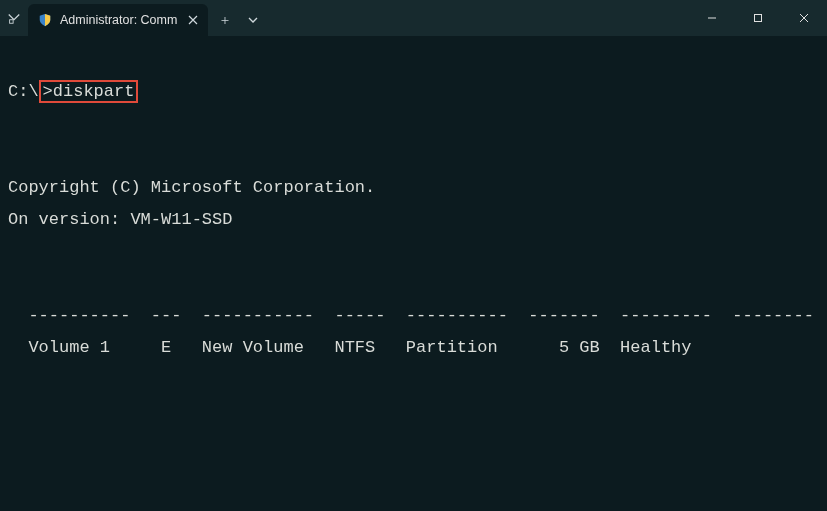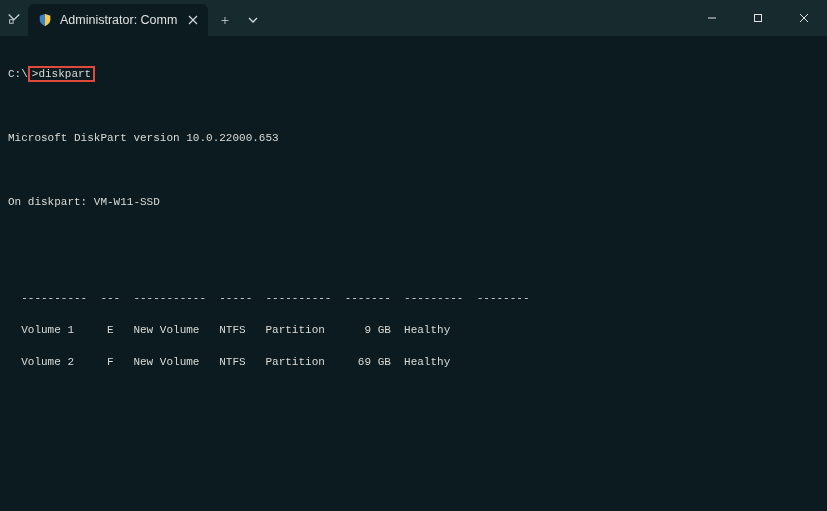--- a/index.html
+++ b/index.html
@@ -11,21 +11,21 @@
   .app-icon svg { width: 14px; height: 14px; }
   .tab { background: #0c1b1f; height: 32px; margin-top: 4px; display: flex; align-items: center; padding: 0 10px; border-top-left-radius: 6px; border-top-right-radius: 6px; color: #e0e0e0; font-size: 12.5px; font-family: "Segoe UI", Arial, sans-serif; max-width: 180px; cursor: pointer; }
   .tab .tab-icon { margin-right: 8px; display: inline-flex; }
   .tab .tab-label { white-space: nowrap; overflow: hidden; text-overflow: clip; flex: 1; }
   .tab .tab-close { margin-left: 10px; color: #cfd8dc; font-size: 11px; display: inline-flex; cursor: pointer; }
   .newtab { width: 34px; height: 32px; margin-top: 4px; display: flex; align-items: center; justify-content: center; color: #cfd8dc; font-size: 15px; cursor: pointer; font-family: "Segoe UI"; }
   .tabdrop { width: 22px; height: 32px; margin-top: 4px; display: flex; align-items: center; justify-content: center; color: #cfd8dc; font-size: 10px; cursor: pointer; }
   .win-controls { display: flex; height: 36px; }
   .wc { width: 46px; display: flex; align-items: center; justify-content: center; color: #e0e0e0; cursor: pointer; }
   .wc svg { width: 10px; height: 10px; stroke: #e0e0e0; stroke-width: 1; fill: none; }
-  .terminal { flex: 1; padding: 14px 8px 0 8px; color: #d9dcd8; font-size: 11px; line-height: 16px; white-space: pre; overflow: hidden; }
+  .terminal { flex: 1; padding: 14px 8px 0 8px; color: #d9dcd8; font-size: 17px; line-height: 16px; white-space: pre; overflow: hidden; margin-top: 18px; }
   .hl { border: 2px solid #e04a3a; padding: 0 2px; }
   .row { height: 16px; }
 </style>
 </head>
 <body>
 
 <div class="window">
 
   <div class="titlebar">
     <div class="titlebar-left">
@@ -71,28 +71,27 @@
           <svg viewBox="0 0 10 10">
             <path d="M1 1 L9 9 M9 1 L1 9"></path>
           </svg>
         </div>
     </div>
   </div>
 
   <div class="terminal">
 <div class="row"><span>C:\</span><span class="hl">&gt;diskpart</span></div>
 <div class="row"></div>
-<div class="row">Microsoft DiskPart version 10.0.22000.653</div>
 <div class="row"></div>
-<div class="row">On diskpart: VM-W11-SSD</div>
+<div class="row">Copyright (C) Microsoft Corporation.</div>
+<div class="row">On version: VM-W11-SSD</div>
 <div class="row"></div>
 <div class="row"></div>
 <div class="row">  ----------  ---  -----------  -----  ----------  -------  ---------  --------</div>
-<div class="row">  Volume 1     E   New Volume   NTFS   Partition      9 GB  Healthy</div>
-<div class="row">  Volume 2     F   New Volume   NTFS   Partition     69 GB  Healthy</div>
+<div class="row">  Volume 1     E   New Volume   NTFS   Partition      5 GB  Healthy</div>
 
 
 
 
 
 
 
 
 
 

